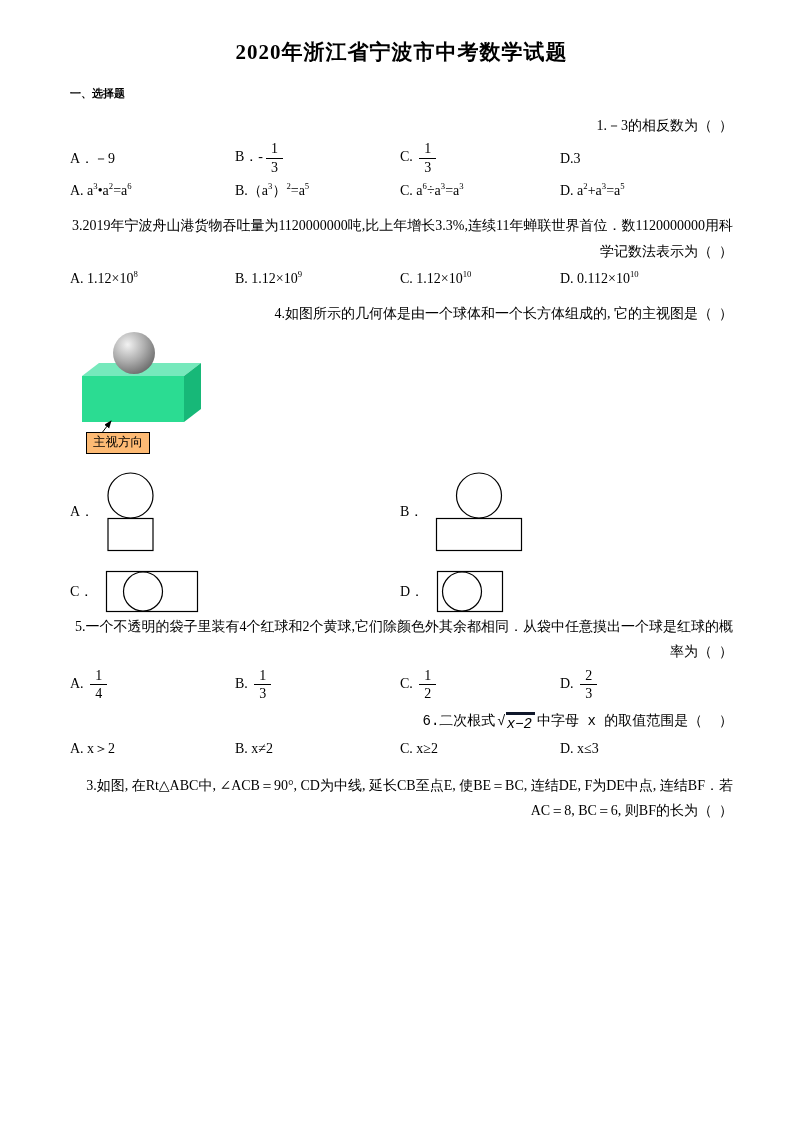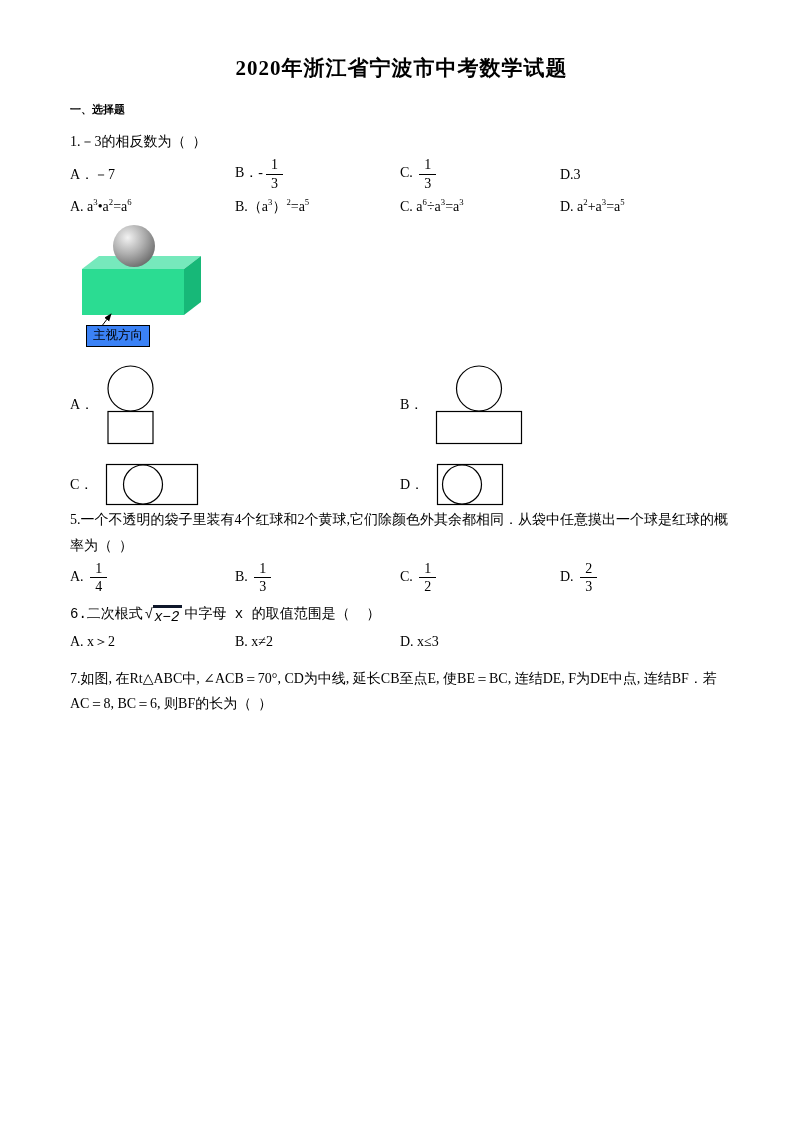--- a/index.html
+++ b/index.html
@@ -1,74 +1,84 @@
 <!DOCTYPE html>
 <html><head>
 <meta charset="utf-8">
 <style>
   html,body{margin:0;padding:0;}
   body{
     width:793px;height:1122px;background:#ffffff;color:#000;
     font-family:"Liberation Serif","DejaVu Serif",serif;
     font-size:14px;overflow:hidden;
   }
-  .page{box-sizing:border-box;width:793px;height:854px;padding:54px 60px 0 70px;}
+  .page{box-sizing:border-box;width:793px;height:854px;padding:38px 60px 0 70px;}
   .title{font-size:21px;font-weight:bold;text-align:center;letter-spacing:1px;}
   .section{font-weight:bold;font-size:11px;margin-top:20px;}
-  .stem{line-height:1.8;white-space:pre-wrap;}
+  .stem{line-height:1.8;white-space:pre-wrap;text-align:right;}
   .opt-row{display:grid;grid-template-columns:165px 165px 160px auto;line-height:1.8;align-items:center;}
   .opt{white-space:pre-wrap;}
   sup{font-size:0.62em;line-height:0;}
   .frac{display:inline-block;text-align:center;vertical-align:middle;margin:0 3px;line-height:1.25;}
   .frac .num{display:block;border-bottom:1px solid #000;padding:0 5px;}
   .frac .den{display:block;padding:0 5px;}
   .sqrt{display:inline-flex;align-items:flex-start;margin:0 2px;}
   .sqrt-sign{line-height:1.35;}
   .sqrt-content{border-top:3px solid #0f172a;padding:0 3px 0 1px;font-style:italic;line-height:1.35;}
   .mt2{margin-top:2px;}.mt6{margin-top:6px;font-family:Liberation Mono, monospace;}.mt8{margin-top:8px;}
   .mt10{margin-top:10px;}.mt12{margin-top:12px;}.mt16{}.mt18{margin-top:18px;}
   .figure{position:relative;width:230px;height:130px;margin:4px 0 0 4px;}
   .figure svg{position:absolute;left:0;top:0;}
-  .fig-label{position:absolute;left:12px;top:102px;border:1px solid #000;background:#3b82f6;
+  .fig-label{position:absolute;left:12px;top:102px;border:1px solid #000;background:#fdba74;
     padding:1px 6px;font-size:12.5px;line-height:1.4;}
   .shape-row{display:grid;grid-template-columns:330px auto;}
   .shape-cell{display:flex;align-items:center;gap:12px;}
   .opt-label{white-space:pre;}
   svg.shape circle,svg.shape rect{fill:none;stroke:#000;stroke-width:1.2;}
 </style>
 </head>
 <body>
 
 <div class="page">
 
   <div class="title">2020年浙江省宁波市中考数学试题</div>
 
   <div class="section">一、选择题</div>
 
   <div>
     <div class="stem mt12">1.－3的相反数为（  ）</div>
     <div class="opt-row mt2">
-      <span class="opt">A．－7</span>
+      <span class="opt">A．－9</span>
       <span class="opt">B．-<span class="frac"><span class="num">1</span><span class="den">3</span></span></span>
       <span class="opt">C. <span class="frac"><span class="num">1</span><span class="den">3</span></span></span>
       <span class="opt">D.3</span>
     </div>
   </div>
 
   <div>
     <div class="opt-row mt2">
       <span class="opt">A. a<sup>3</sup>•a<sup>2</sup>=a<sup>6</sup></span>
       <span class="opt">B.（a<sup>3</sup>）<sup>2</sup>=a<sup>5</sup></span>
       <span class="opt">C. a<sup>6</sup>÷a<sup>3</sup>=a<sup>3</sup></span>
       <span class="opt">D. a<sup>2</sup>+a<sup>3</sup>=a<sup>5</sup></span>
     </div>
   </div>
 
+  <div>
+    <div class="stem mt10">3.2019年宁波舟山港货物吞吐量为1120000000吨,比上年增长3.3%,连续11年蝉联世界首位．数1120000000用科学记数法表示为（  ）</div>
+    <div class="opt-row mt2">
+      <span class="opt">A. 1.12×10<sup>8</sup></span>
+      <span class="opt">B. 1.12×10<sup>9</sup></span>
+      <span class="opt">C. 1.12×10<sup>10</sup></span>
+      <span class="opt">D. 0.112×10<sup>10</sup></span>
+    </div>
+  </div>
 
   <div>
+    <div class="stem mt10">4.如图所示的几何体是由一个球体和一个长方体组成的, 它的主视图是（  ）</div>
 
     <div class="figure">
       <svg width="230" height="130">
         <defs>
           <radialGradient id="sphereGrad" cx="0.35" cy="0.3" r="0.8">
             <stop offset="0" stop-color="#f2f2f2"></stop>
             <stop offset="0.5" stop-color="#aeaeae"></stop>
             <stop offset="1" stop-color="#636363"></stop>
           </radialGradient>
           <marker id="arrowhead" markerWidth="9" markerHeight="8" refX="7" refY="3" orient="auto">
@@ -127,21 +137,22 @@
       <span class="opt">C. <span class="frac"><span class="num">1</span><span class="den">2</span></span></span>
       <span class="opt">D. <span class="frac"><span class="num">2</span><span class="den">3</span></span></span>
     </div>
   </div>
 
   <div>
     <div class="stem mt6">6.二次根式<span class="sqrt"><span class="sqrt-sign">√</span><span class="sqrt-content">x−2</span></span>中字母 x 的取值范围是（  ）</div>
     <div class="opt-row mt2">
       <span class="opt">A. x＞2</span>
       <span class="opt">B. x≠2</span>
+      <span class="opt">C. x≥2</span>
       <span class="opt">D. x≤3</span>
     </div>
   </div>
 
   <div>
-    <div class="stem mt12">7.如图, 在Rt△ABC中, ∠ACB＝70°, CD为中线, 延长CB至点E, 使BE＝BC, 连结DE, F为DE中点, 连结BF．若AC＝8, BC＝6, 则BF的长为（  ）</div>
+    <div class="stem mt12">3.如图, 在Rt△ABC中, ∠ACB＝90°, CD为中线, 延长CB至点E, 使BE＝BC, 连结DE, F为DE中点, 连结BF．若AC＝8, BC＝6, 则BF的长为（  ）</div>
   </div>
 
 </div>
 
 </body></html>

